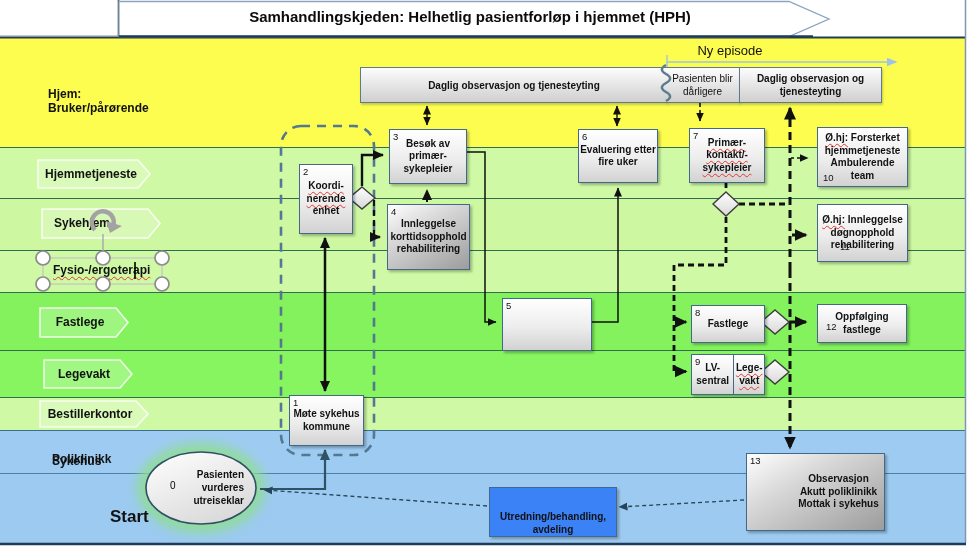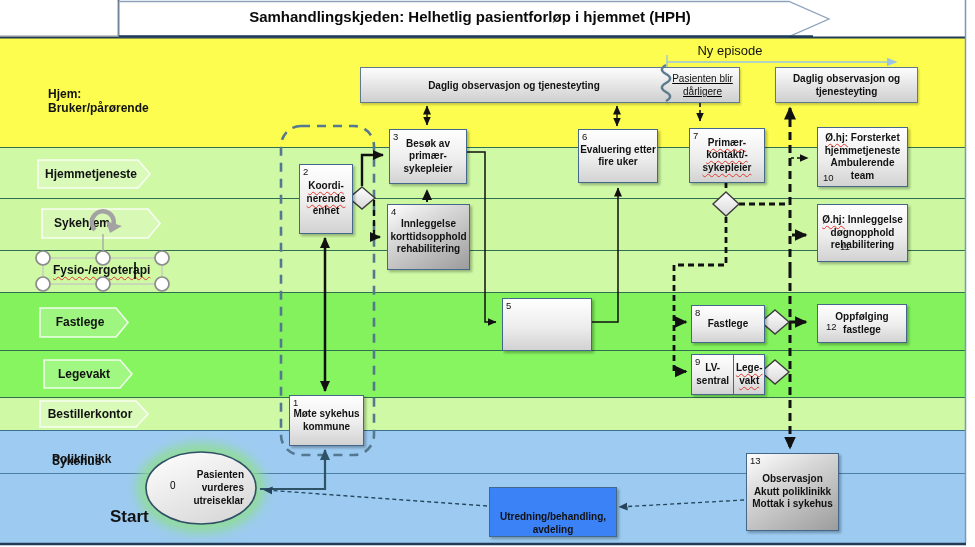--- a/index.html
+++ b/index.html
@@ -163,25 +163,25 @@
   <div class="lbl" style="left:40px;top:407px;width:100px;">Bestillerkontor</div>
   <div class="lbl" style="left:52px;top:452px;text-align:right;">Poliklinikk</div>
   <div class="lbl" style="left:52px;top:454px;text-align:center;">Sykehus</div>
   <div class="lbl" style="left:110px;top:510px;text-align:left;font-size:17px;">Start</div>
 
   <div class="abs" style="left:680px;top:43px;width:100px;text-align:center;font:13px/16px 'Liberation Sans',sans-serif;color:#111;">Ny episode</div>
 
   <div class="barseg" style="left:360px;top:67px;width:306px;height:34px;border-right:none;">
     <span class="t">Daglig observasjon og tjenesteyting</span>
   </div>
-  <div class="barseg nb" style="left:666px;top:67px;width:73px;height:34px;border-left:none;text-decoration:underline;">
+  <div class="barseg nb" style="left:666px;top:67px;width:73px;height:34px;border-left:none;">
     <span class="t">Pasienten blir
 dårligere</span>
   </div>
-  <div class="barseg" style="left:739px;top:67px;width:141px;height:34px;margin-left:36px;">
+  <div class="barseg" style="left:739px;top:67px;width:141px;height:34px;">
     <span class="t">Daglig observasjon og
 tjenesteyting</span>
   </div>
 
   <div class="box" style="left:299px;top:164px;width:52px;height:68px;">
     <span class="num">2</span>
     <span class="t"><span class="sq">Koordi-
 nerende</span><span>
 enhet</span></span>
   </div>
@@ -242,21 +242,21 @@
     <div class="cell" style="width:30px;">
       <span class="t sq">Lege-
 vakt</span>
     </div>
   </div>
   <div class="box" style="left:289px;top:395px;width:73px;height:49px;">
     <span class="num">1</span>
     <span class="t">Møte sykehus
 kommune</span>
   </div>
-  <div class="box dark" style="left:746px;top:453px;width:91px;height:76px;">
+  <div class="box dark" style="left:746px;top:453px;width:91px;height:76px;padding-left:46px;">
     <span class="num">13</span>
     <span class="t">Observasjon
 Akutt poliklinikk
 Mottak i sykehus</span>
   </div>
   <div class="box" style="left:489px;top:487px;width:126px;height:48px;background:#3b82f6;align-items:flex-end;">
     <span class="t">Utredning/behandling,
 avdeling</span>
   </div>
 

